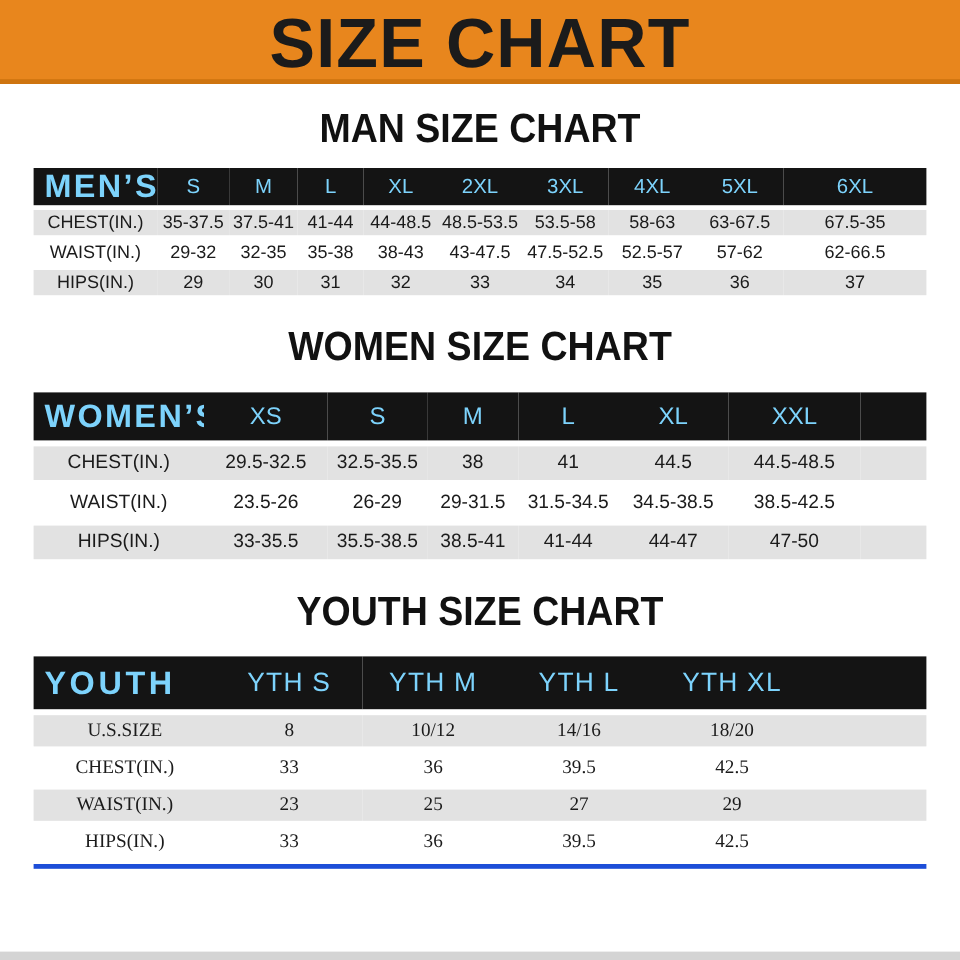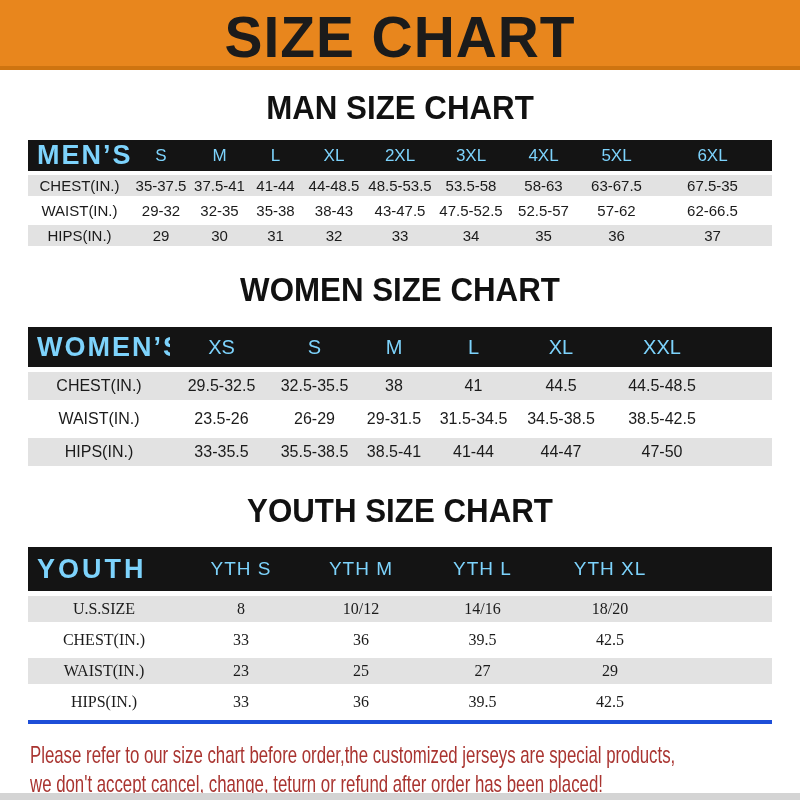--- a/index.html
+++ b/index.html
@@ -81,21 +81,21 @@
   .tbl-men   tbody td { height: 21px; font-size: 15px; }
 
   .tbl-women { border-spacing: 0 5px; }
   .tbl-women .head-row td { height: 40px; }
   .tbl-women .col-h { font-size: 20px; }
   .tbl-women tbody td { height: 28px; font-size: 16px; }
 
   .tbl-youth { border-spacing: 0 5px; border-bottom: 4px solid #1d4ed8; }
   .tbl-youth .head-row td { height: 44px; }
   .tbl-youth .head-label { letter-spacing: 3px; }
-  .tbl-youth .col-h { font-size: 19px; letter-spacing: 1px; }
+  .tbl-youth .col-h { font-size: 22px; letter-spacing: 1px; }
   .tbl-youth tbody td { height: 26px; font-size: 16px; font-family: Liberation Serif, serif; }
 
   
   .notice { margin: 16px 0 0 30px; }
   .notice p {
     margin: 0;
     color: var(--notice-red, #A93430);
     font-size: 24px;
     line-height: 29px;
     white-space: nowrap;
@@ -302,20 +302,16 @@
               <td>36</td>
               <td>39.5</td>
               <td>42.5</td>
               <td></td>
             </tr>
           </tbody>
         </table>
       </section>
     </main>
 
-  <footer class="notice">
-    <p>Please refer to our size chart before order,the customized jerseys are special products,</p>
-    <p>we don't accept cancel, change, teturn or refund after order has been placed!</p>
-  </footer>
 
   <div class="bottom-strip"></div>
 
 </div>
 
 </body></html>

